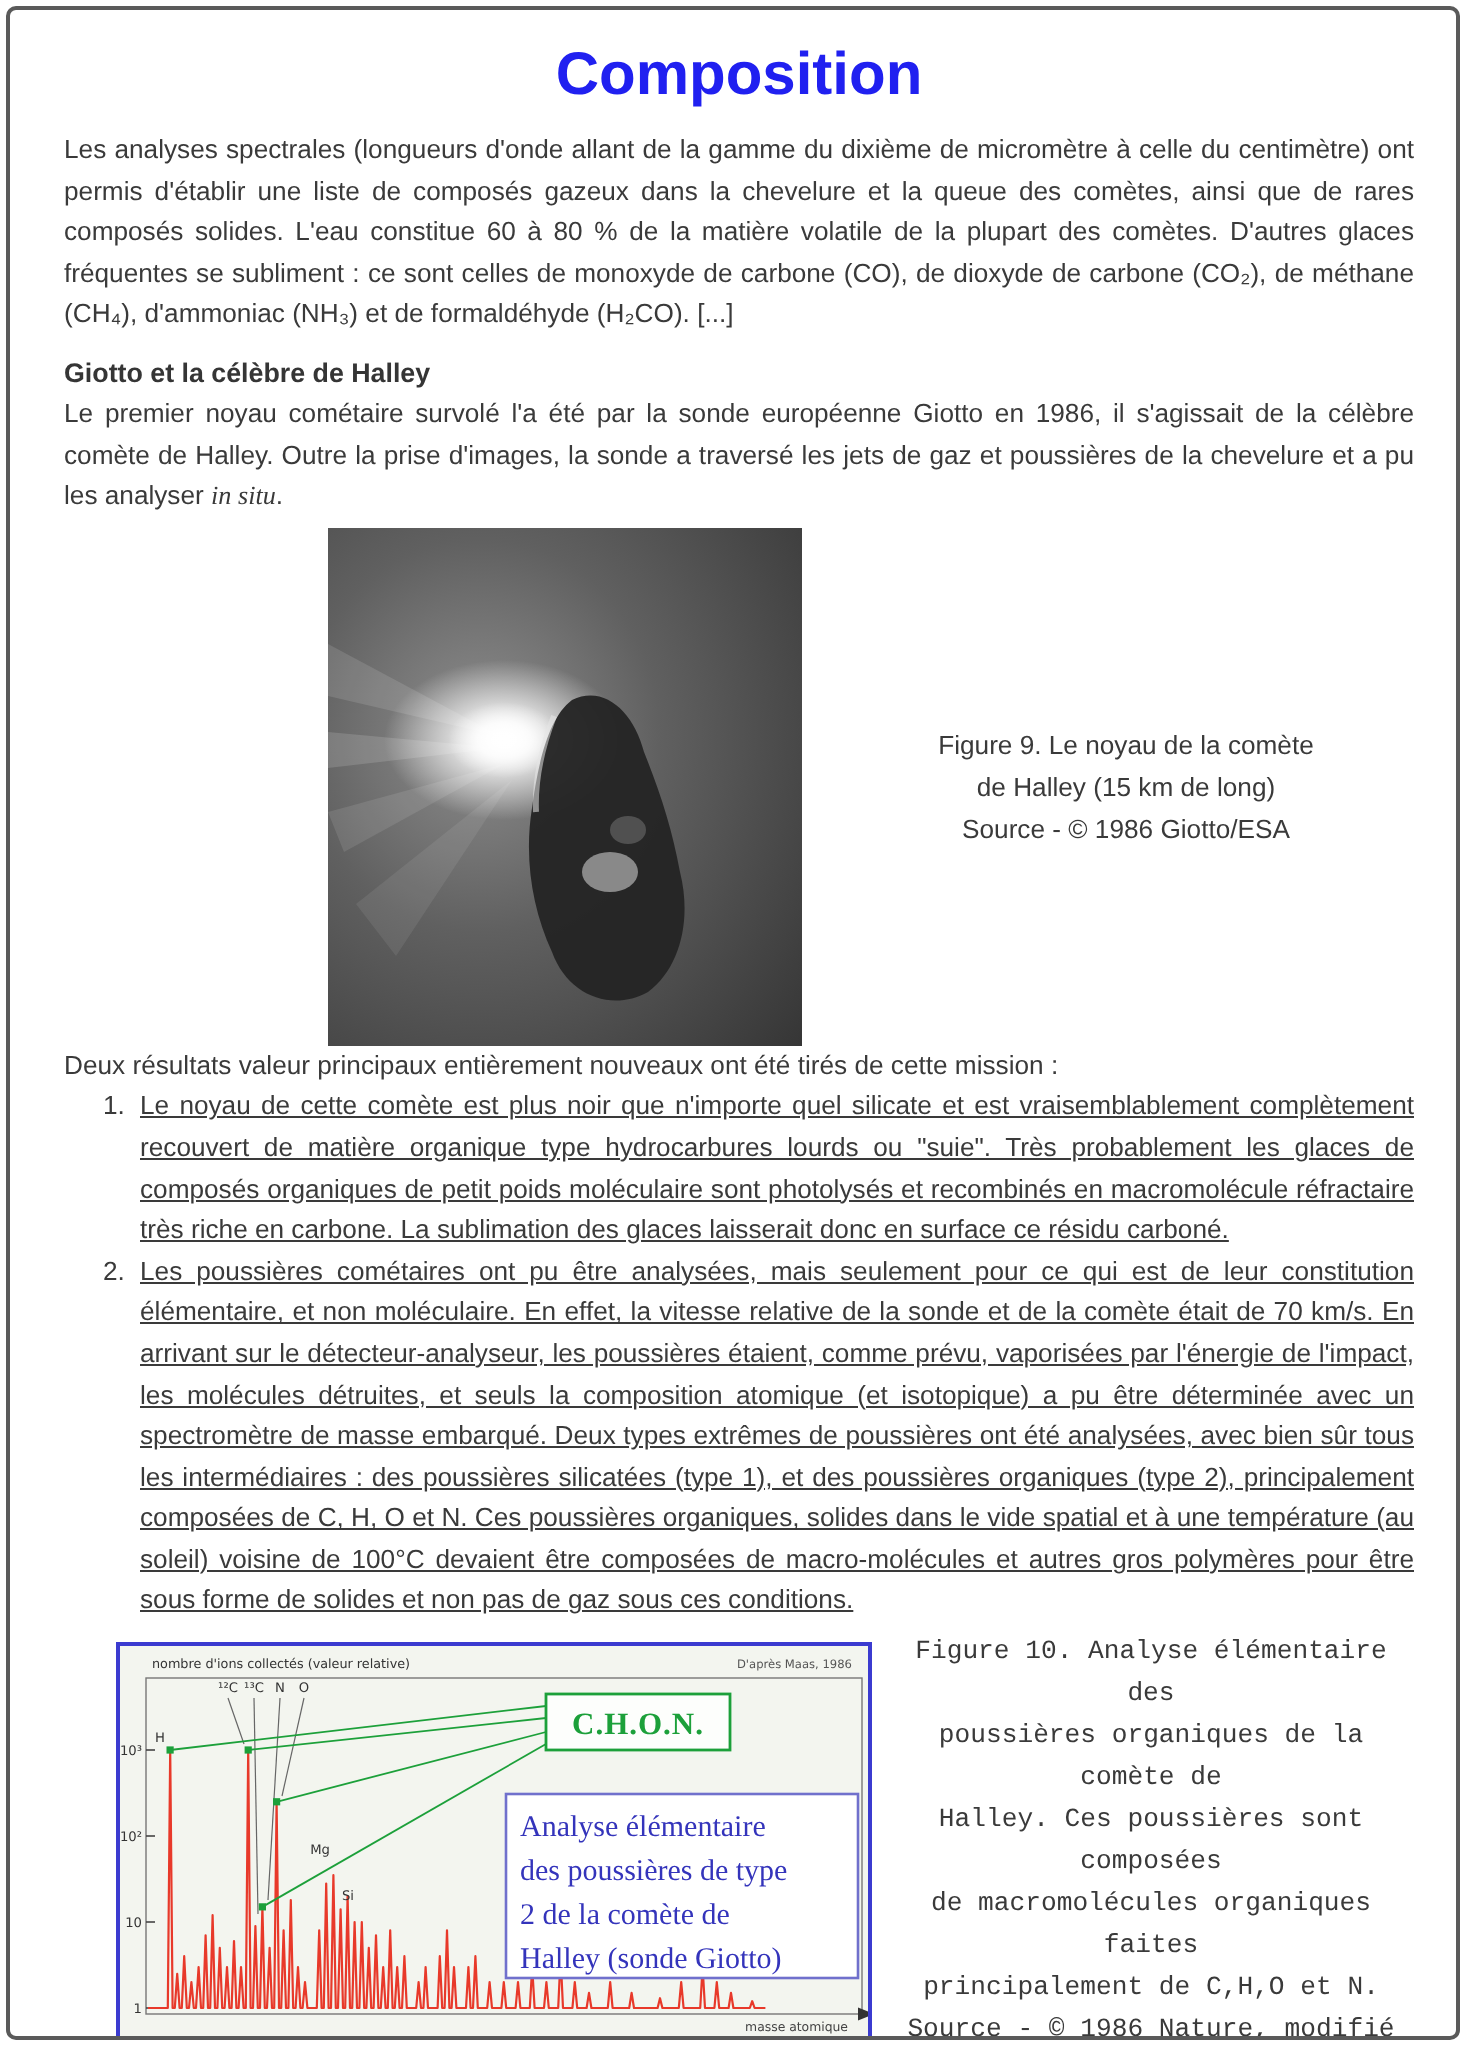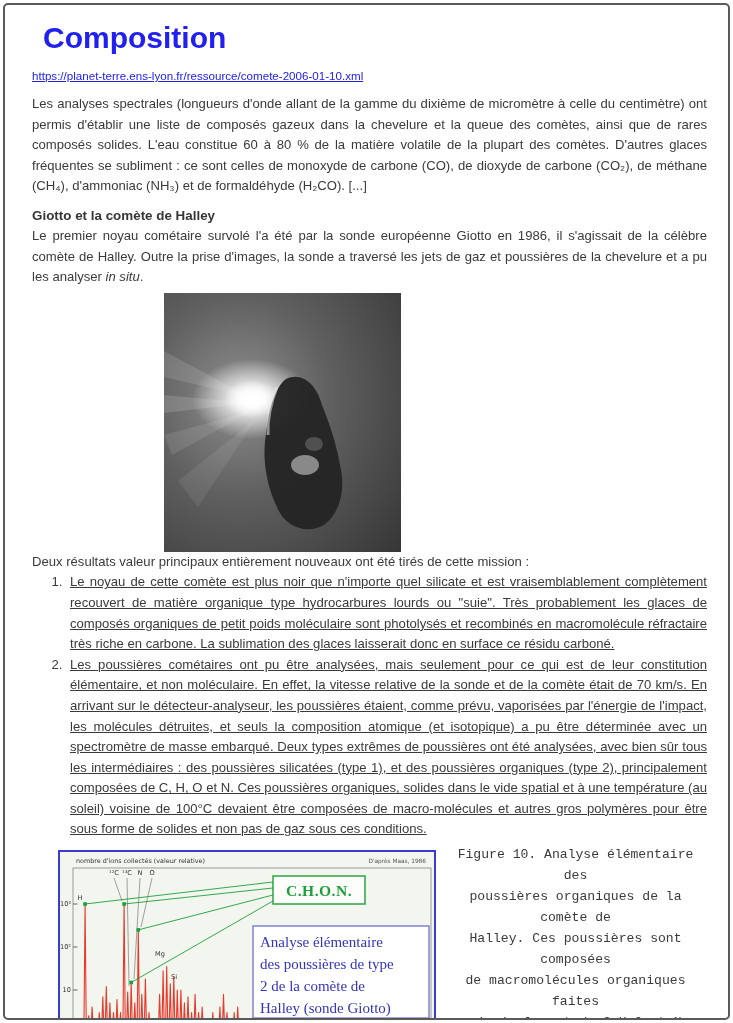--- a/index.html
+++ b/index.html
@@ -3,21 +3,21 @@
 <meta charset="utf-8">
 <style>
   html,body{margin:0;padding:0;background:#fff;}
   body{width:733px;height:1023px;font-family:"Liberation Sans",sans-serif;}
   .page{
     position:absolute;left:3px;top:3px;width:723px;height:1013px;
     border:2px solid #5a5a5a;border-radius:5px;background:#fff;overflow:hidden;
   }
   .content{padding:0 21px 0 27px;}
   h1.title{
-    margin:16px 0 0 11px;font-size:30px;line-height:34px;font-weight:bold;color:#2020f0;
+    margin:16px 0 0 0;font-size:30px;line-height:34px;font-weight:bold;color:#2020f0;text-align:center;
   }
   .src-link{
     display:inline-block;margin-top:14px;font-size:11.6px;color:#2121e8;
     text-decoration:underline;font-weight:500;
   }
   p.body, li{
     font-size:13.1px;line-height:20.6px;color:#3a3a3a;text-align:justify;margin:0;
   }
   p.intro{margin-top:10px;}
   h2.sub{
@@ -32,35 +32,34 @@
     font-size:13.1px;line-height:21px;color:#3a3a3a;text-align:center;
     white-space:pre-line;
   }
   .fig1 .fig-caption{width:292px;margin-left:18px;}
   .fig2{margin-top:4px;}
   .chart-wrap{
     margin-left:26px;flex:0 0 auto;width:378px;height:199px;
     border:2px solid #3b3bd0;background:#f3f5ef;box-sizing:border-box;
   }
   .fig2 .fig-caption{width:292px;margin-left:8px;font-family:Liberation Mono, monospace;}
-  .it{font-style:italic;}
+  .it{font-style:italic;font-family:Liberation Serif, serif;}
 </style>
 </head>
 <body>
 
 <div class="page">
   <div class="content">
 
     <h1 class="title">Composition</h1>
 
-    <a class="src-link" href="#">https://planet-terre.ens-lyon.fr/ressource/comete-2006-01-10.xml</a>
 
     <p class="body intro">Les analyses spectrales (longueurs d'onde allant de la gamme du dixième de micromètre à celle du centimètre) ont permis d'établir une liste de composés gazeux dans la chevelure et la queue des comètes, ainsi que de rares composés solides. L'eau constitue 60 à 80 % de la matière volatile de la plupart des comètes. D'autres glaces fréquentes se subliment : ce sont celles de monoxyde de carbone (CO), de dioxyde de carbone (CO₂), de méthane (CH₄), d'ammoniac (NH₃) et de formaldéhyde (H₂CO). [...]</p>
 
-    <h2 class="sub">Giotto et la comète de Halley</h2>
+    <h2 class="sub">Giotto et la célèbre de Halley</h2>
 
     <p class="body"><span>Le premier noyau cométaire survolé l'a été par la sonde européenne Giotto en 1986, il s'agissait de la célèbre comète de Halley. Outre la prise d'images, la sonde a traversé les jets de gaz et poussières de la chevelure et a pu les analyser </span><span class="it">in situ</span><span>.</span></p>
 
     <div class="fig-row fig1">
       <svg class="photo" width="237" height="259" viewBox="0 0 237 259" xmlns="http://www.w3.org/2000/svg">
         <defs>
           <radialGradient id="bgGrad" cx="32%" cy="40%" r="95%">
             <stop offset="0%" stop-color="#8f8f8f"></stop>
             <stop offset="40%" stop-color="#606060"></stop>
             <stop offset="100%" stop-color="#323232"></stop>
@@ -76,20 +75,23 @@
         <path d="M86,110 L0,102 L0,120 Z" fill="#ffffff" opacity="0.14"></path>
         <path d="M88,118 L8,162 L0,142 Z" fill="#ffffff" opacity="0.10"></path>
         <path d="M92,126 L34,214 L14,188 Z" fill="#ffffff" opacity="0.08"></path>
         <ellipse cx="88" cy="106" rx="60" ry="40" fill="url(#flare)"></ellipse>
         <ellipse cx="88" cy="106" rx="28" ry="19" fill="url(#flare)"></ellipse>
         <path d="M122,86 C138,78 153,92 158,112 C166,132 172,150 176,172 C182,196 176,220 160,232 C142,242 120,234 112,212 C102,190 98,165 102,140 C105,118 110,95 122,86 Z" fill="#242424" opacity="0.96"></path>
         <path d="M113,94 Q103,120 104,142" stroke="#e6e6e6" stroke-width="3" fill="none" opacity="0.55"></path>
         <ellipse cx="141" cy="172" rx="14" ry="10" fill="#9b9b9b" opacity="0.85"></ellipse>
         <ellipse cx="150" cy="151" rx="9" ry="7" fill="#7a7a7a" opacity="0.5"></ellipse>
       </svg>
+      <div class="fig-caption">Figure 9. Le noyau de la comète
+de Halley (15 km de long)
+Source - © 1986 Giotto/ESA</div>
     </div>
 
     <p class="body">Deux résultats valeur principaux entièrement nouveaux ont été tirés de cette mission :</p>
 
     <ol class="results">
       <li>Le noyau de cette comète est plus noir que n'importe quel silicate et est vraisemblablement complètement recouvert de matière organique type hydrocarbures lourds ou "suie". Très probablement les glaces de composés organiques de petit poids moléculaire sont photolysés et recombinés en macromolécule réfractaire très riche en carbone. La sublimation des glaces laisserait donc en surface ce résidu carboné.</li>
       <li>Les poussières cométaires ont pu être analysées, mais seulement pour ce qui est de leur constitution élémentaire, et non moléculaire. En effet, la vitesse relative de la sonde et de la comète était de 70 km/s. En arrivant sur le détecteur-analyseur, les poussières étaient, comme prévu, vaporisées par l'énergie de l'impact, les molécules détruites, et seuls la composition atomique (et isotopique) a pu être déterminée avec un spectromètre de masse embarqué. Deux types extrêmes de poussières ont été analysées, avec bien sûr tous les intermédiaires : des poussières silicatées (type 1), et des poussières organiques (type 2), principalement composées de C, H, O et N. Ces poussières organiques, solides dans le vide spatial et à une température (au soleil) voisine de 100°C devaient être composées de macro-molécules et autres gros polymères pour être sous forme de solides et non pas de gaz sous ces conditions.</li>
     </ol>
 
     <div class="fig-row fig2">

